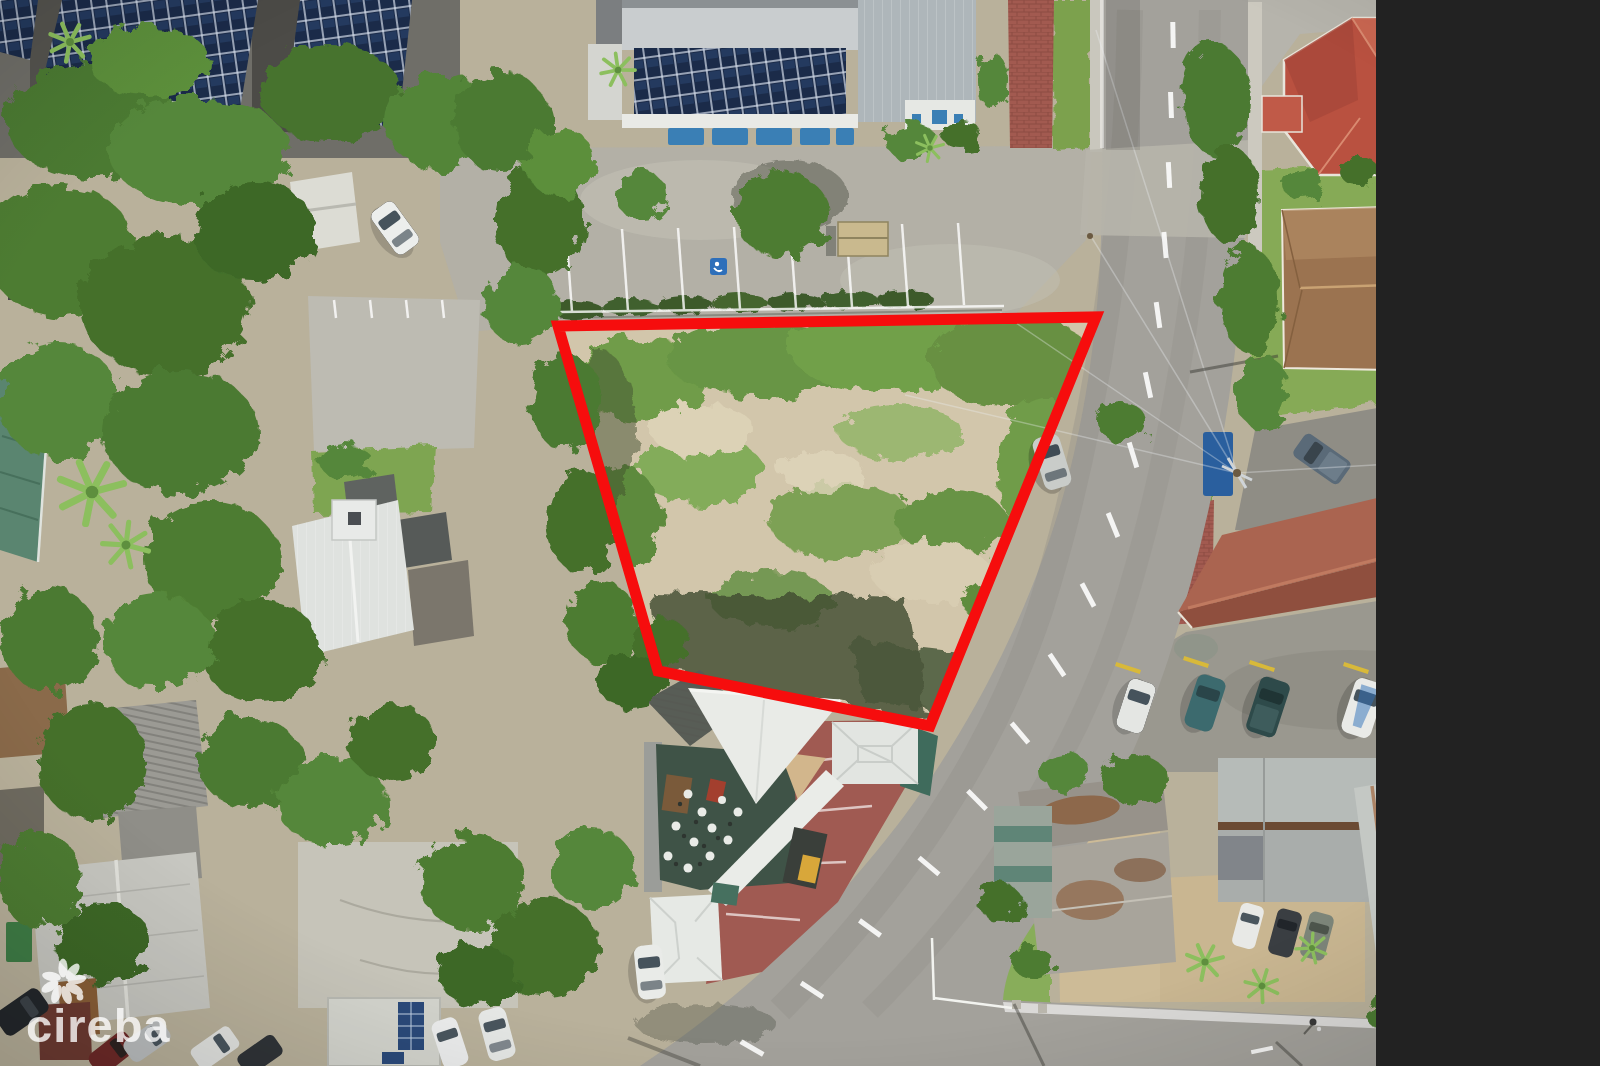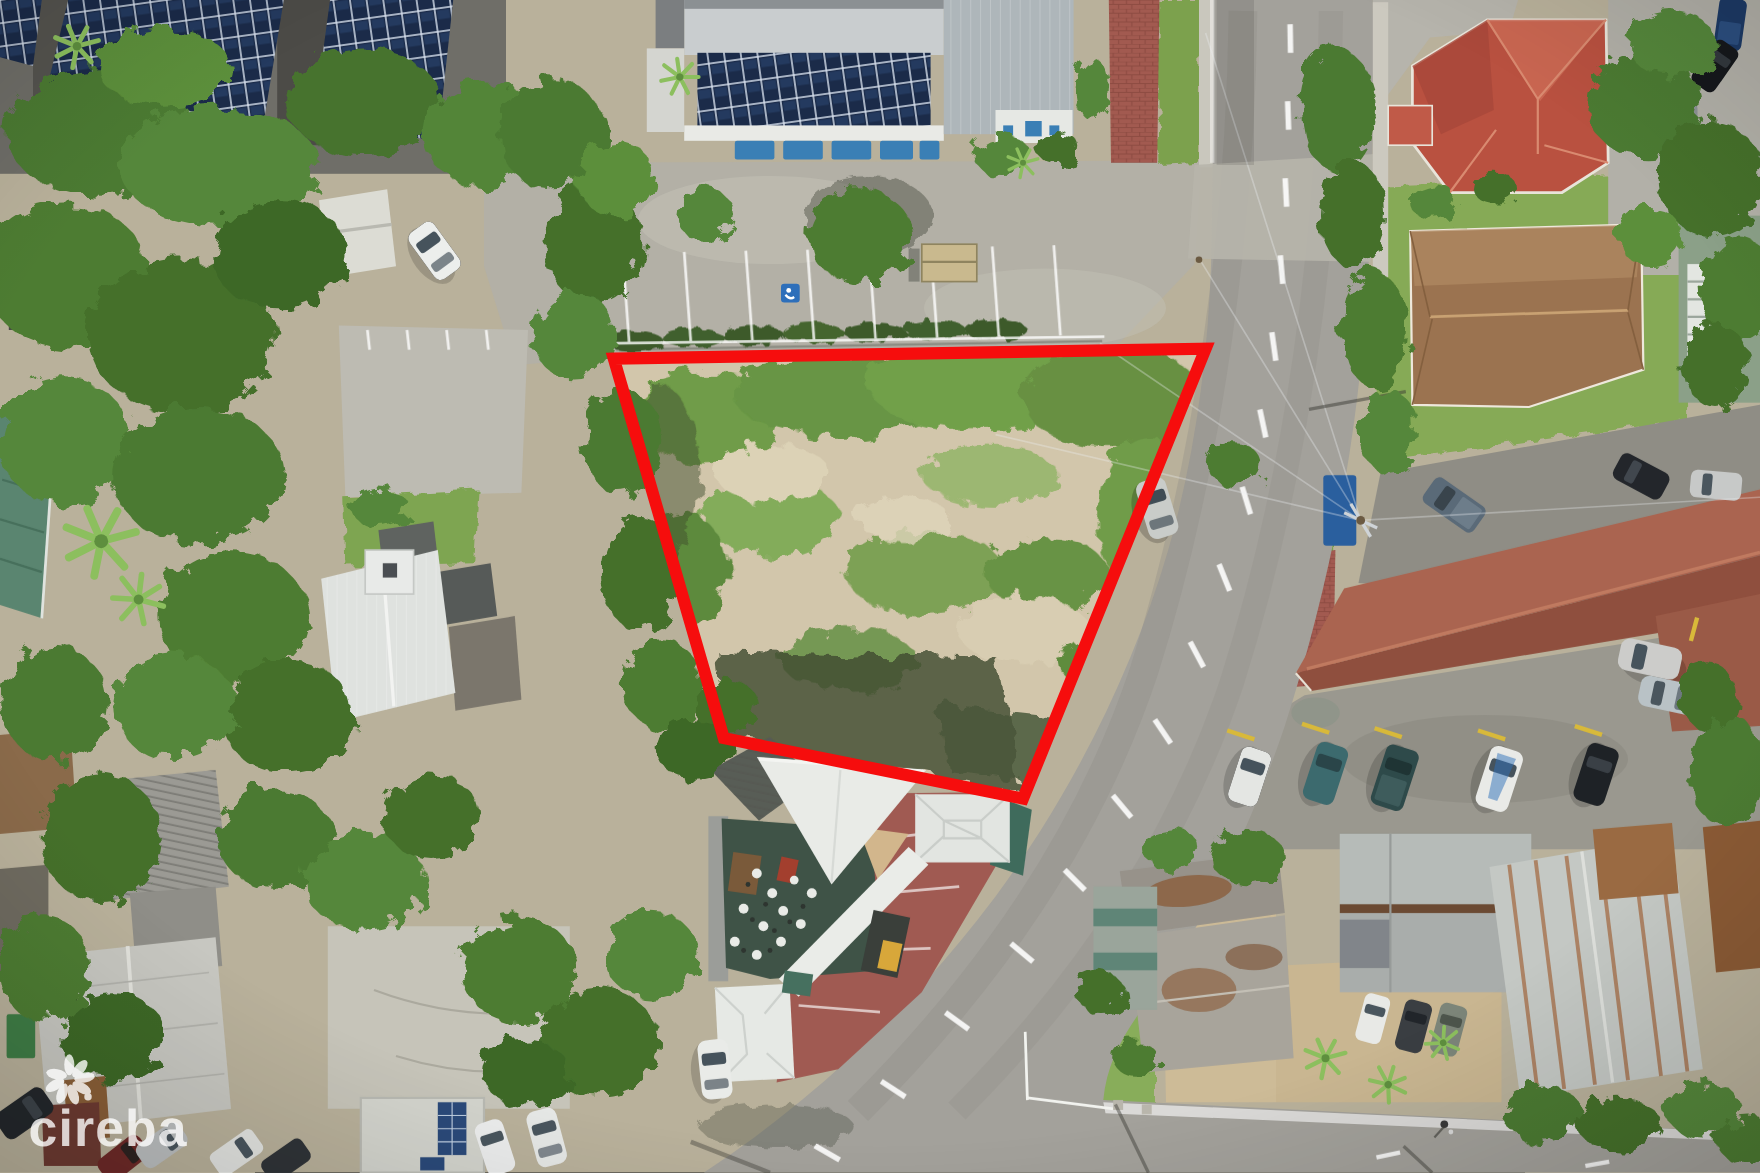--- a/index.html
+++ b/index.html
@@ -1,16 +1,16 @@
 <!DOCTYPE html>
 <html><head>
 <meta charset="utf-8">
 <style>
   html,body{margin:0;padding:0;background:#222;}
-  .stage{position:relative;width:1600px;height:1066px;overflow:hidden;background:#b7ae97;}
+  .stage{position:relative;width:1376px;height:1066px;overflow:hidden;background:#b7ae97;}
   .stage svg{position:absolute;left:0;top:0;display:block;}
   .wm-text{font-family:"Liberation Sans","DejaVu Sans",sans-serif;font-weight:bold;letter-spacing:1px;}
 </style>
 </head>
 <body>
 
 <div class="stage">
 <svg width="1600" height="1066" viewBox="0 0 1600 1066" xmlns="http://www.w3.org/2000/svg">
 <defs>
   <filter id="leaf" x="-25%" y="-25%" width="150%" height="150%">

